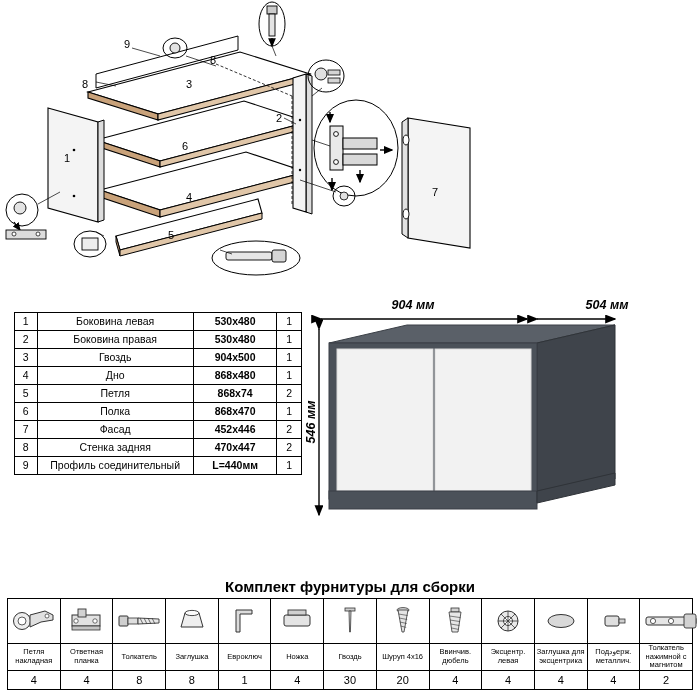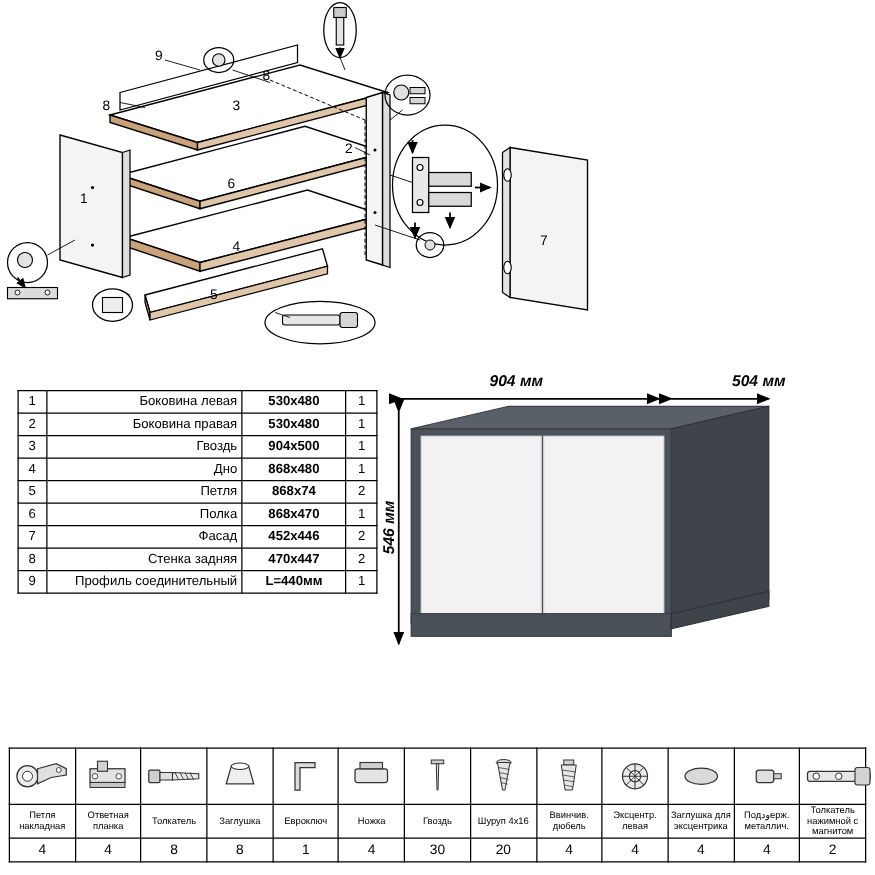--- a/index.html
+++ b/index.html
@@ -42,21 +42,21 @@
   }
   .parts-table td {
     border: 1px solid #000;
     padding: 1px 3px;
     height: 15px;
     line-height: 13px;
     white-space: nowrap;
     overflow: hidden;
   }
   .pt-num { width: 16px; text-align: center; }
-  .pt-name { width: 150px; text-align: right; margin-top: 28px; }
+  .pt-name { width: 150px; text-align: center; margin-top: 28px; }
   .pt-size { width: 78px; text-align: center; font-weight: bold; }
   .pt-qty { width: 18px; text-align: center; }
 
   
   .cabinet-wrap {
     position: absolute;
     left: 305px;
     top: 285px;
     width: 386px;
     height: 256px;
@@ -342,20 +342,21 @@
 
         <rect x="32" y="64" width="96" height="142" fill="#f2f2f2" stroke="#dadada" stroke-width="1"></rect>
         <rect x="130" y="64" width="96" height="142" fill="#f2f2f2" stroke="#dadada" stroke-width="1"></rect>
 
         <rect x="24" y="206" width="208" height="18" fill="#4b5159" stroke="#3a3f46" stroke-width="1"></rect>
         <polygon points="232,206 310,188 310,200 232,218" fill="#3f444b" stroke="#2f3338" stroke-width="1"></polygon>
       </g>
     </svg>
   </div>
 
+  <div class="kit-title">Комплект фурнитуры для сборки</div>
 
   <table class="kit-table">
     <tbody>
       <tr>
         <td class="kit-icon-cell">
           <svg class="kit-icon" width="46" height="36" viewBox="0 0 46 36">
             <circle cx="11" cy="18" r="8.5" fill="#ededed" stroke="#333" stroke-width="1"></circle>
             <circle cx="11" cy="18" r="4" fill="#fff" stroke="#333" stroke-width="0.8"></circle>
             <path d="M19,12 L34,8 L42,12 L42,17 L30,19 L19,24 Z" fill="#e0e0e0" stroke="#333" stroke-width="1"></path>
             <circle cx="36" cy="13" r="2" fill="#fff" stroke="#333" stroke-width="0.7"></circle>

